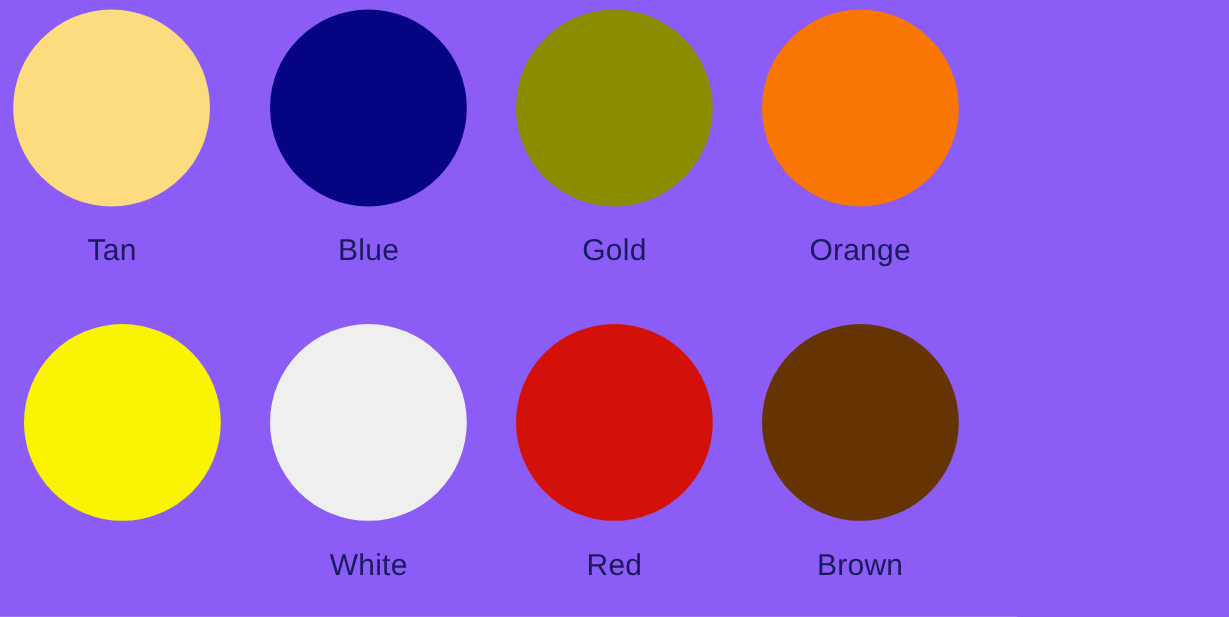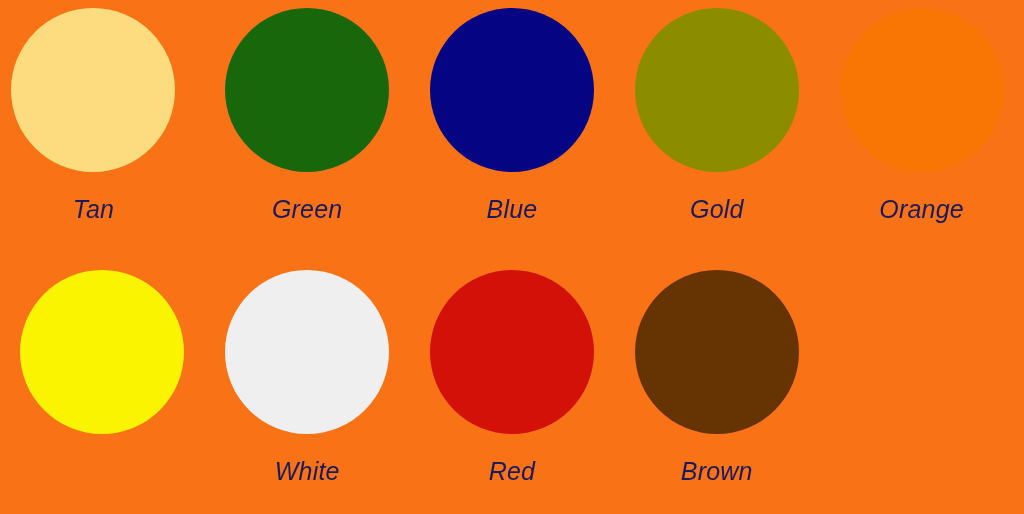--- a/index.html
+++ b/index.html
@@ -64,33 +64,29 @@
     white-space: nowrap;
     text-align: center;
   }
   .swatch-cell.col-first .swatch-label {
     margin-left: -18px;
   }
 </style>
 </head>
 <body>
 
-<div class="swatch-chart" style="background: #f97316; font-style: italic;">
+<div class="swatch-chart" style="background: #8b5cf6;">
 
   <div class="swatch-row row-top">
 
     <div class="swatch-cell col-first">
       <div class="swatch-circle" style="background-color: rgb(252, 220, 126);"></div>
       <div class="swatch-label" style="color: rgb(26, 26, 94);">Tan</div>
     </div>
 
-    <div class="swatch-cell">
-      <div class="swatch-circle" style="background-color: rgb(25, 103, 11);"></div>
-      <div class="swatch-label" style="color: rgb(26, 26, 94);">Green</div>
-    </div>
 
     <div class="swatch-cell">
       <div class="swatch-circle" style="background-color: rgb(5, 5, 131);"></div>
       <div class="swatch-label" style="color: rgb(26, 26, 94);">Blue</div>
     </div>
 
     <div class="swatch-cell">
       <div class="swatch-circle" style="background-color: rgb(140, 140, 0);"></div>
       <div class="swatch-label" style="color: rgb(26, 26, 94);">Gold</div>
     </div>

